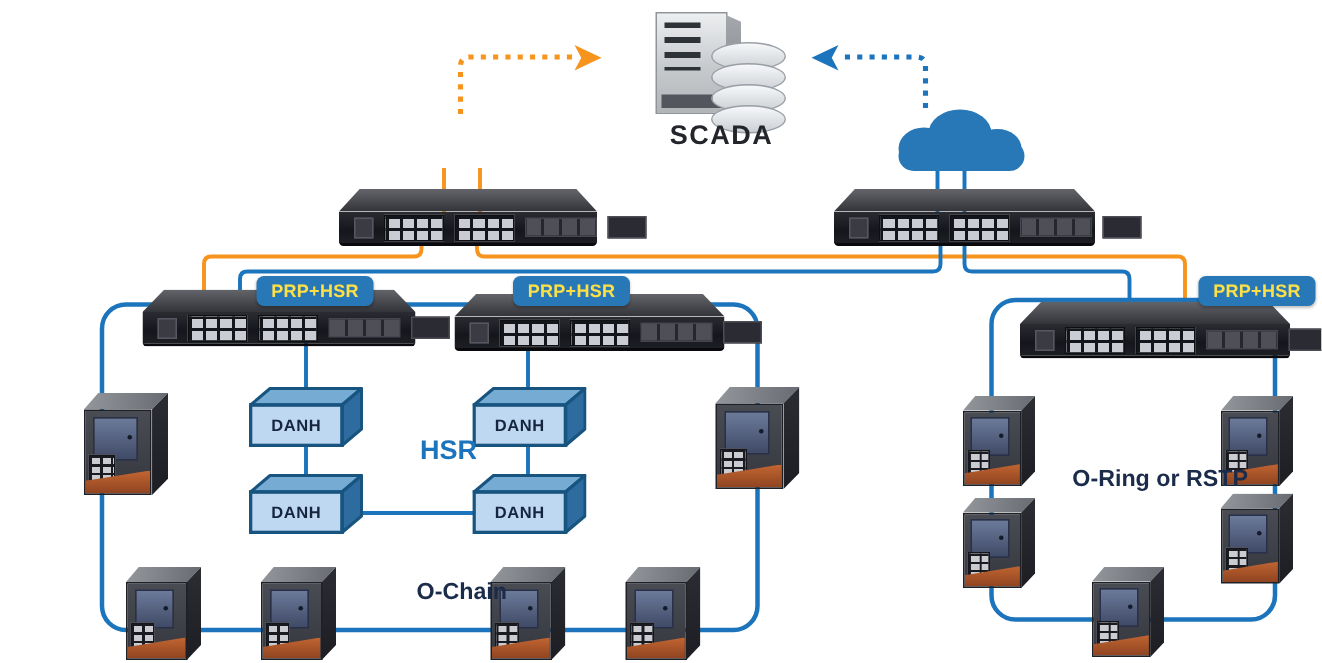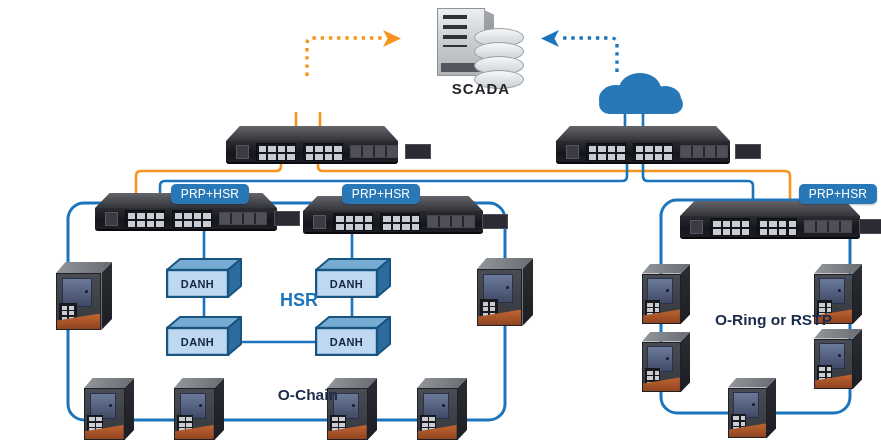--- a/index.html
+++ b/index.html
@@ -33,21 +33,21 @@
   .console{width:11px;height:12px;background:#3b3c43;border:1px solid #565760;flex:none;}
   .ports{width:38px;height:16px;flex:none;background-color:#c9ccd2;border:1px solid #0e0f13;
     background-image:
       repeating-linear-gradient(90deg,#14151a 0 2px,transparent 2px 9.5px),
       repeating-linear-gradient(180deg,#14151a 0 2px,transparent 2px 8px);}
   .sfp{width:46px;height:11px;flex:none;border:1px solid #45464e;
     background:repeating-linear-gradient(90deg,#4e4f57 0 10px,#26272d 10px 12px);}
   .mod{width:24px;height:13px;flex:none;background:#2b2c33;border:1px solid #4c4d55;}
   
   .taglabel{position:absolute;z-index:4;width:78px;height:20px;border-radius:5px;
-    background:var(--c-tag_blue,#2878B8);color:#ffffff;font-weight:normal;font-size:12px;
+    background:var(--c-tag_blue,#2878B8);color:#fde047;font-weight:bold;font-size:12px;
     display:flex;align-items:center;justify-content:center;letter-spacing:.2px;
     box-shadow:0 1px 2px rgba(0,0,0,.25);}
   
   .danh{position:absolute;z-index:2;width:60px;height:40px;}
   .dt{fill:var(--c-danh_top,#76ACD4);stroke:var(--c-danh_border,#17547F);stroke-width:2;stroke-linejoin:round;}
   .ds{fill:var(--c-danh_side,#2E6B9E);stroke:var(--c-danh_border,#17547F);stroke-width:2;stroke-linejoin:round;}
   .df{fill:var(--c-danh_face,#BDD8F0);stroke:var(--c-danh_border,#17547F);stroke-width:2.4;}
   .danh-label{position:absolute;left:1px;top:12px;width:61px;height:27px;
     display:flex;align-items:center;justify-content:center;
     font-size:11px;font-weight:bold;color:#16243E;letter-spacing:.4px;}
@@ -84,21 +84,21 @@
     background:linear-gradient(180deg,#a4a8ad,#7e8288);
     clip-path:polygon(0 0,100% 7%,100% 93%,0 100%);}
   .t-slots{position:absolute;left:5px;top:6px;width:24px;height:32px;
     background:repeating-linear-gradient(180deg,#2e3338 0 4px,transparent 4px 10px);}
   .t-base{position:absolute;bottom:3px;left:3px;right:3px;height:9px;background:#53575d;}
   .db{position:absolute;left:49px;top:22px;width:50px;height:56px;}
   .disk{height:17px;border-radius:50%;margin-top:-5px;
     background:linear-gradient(180deg,#f6f8fa,#ccd0d4);border:1.5px solid #9aa0a6;}
   .disk:first-child{margin-top:0;}
   .scada-label{position:absolute;left:0;top:74px;width:100%;text-align:center;
-    font-size:15px;font-weight:bold;color:#23252b;letter-spacing:1px;}
+    font-size:18px;font-weight:bold;color:#23252b;letter-spacing:1px;}
   
   .sec{position:absolute;z-index:3;font-weight:bold;text-align:right;color:var(--c-navy_text,#1B2B4A);}
   .sec.hsr{left:248px;top:290px;width:70px;font-size:18px;color:var(--c-blue,#1C75BC);}
   .sec.ochain{left:228px;top:386px;width:110px;font-size:15.5px;}
   .sec.oring{left:682px;top:311px;width:150px;font-size:15.5px;}
 </style>
 </head>
 <body>
 
 <div class="stage">

